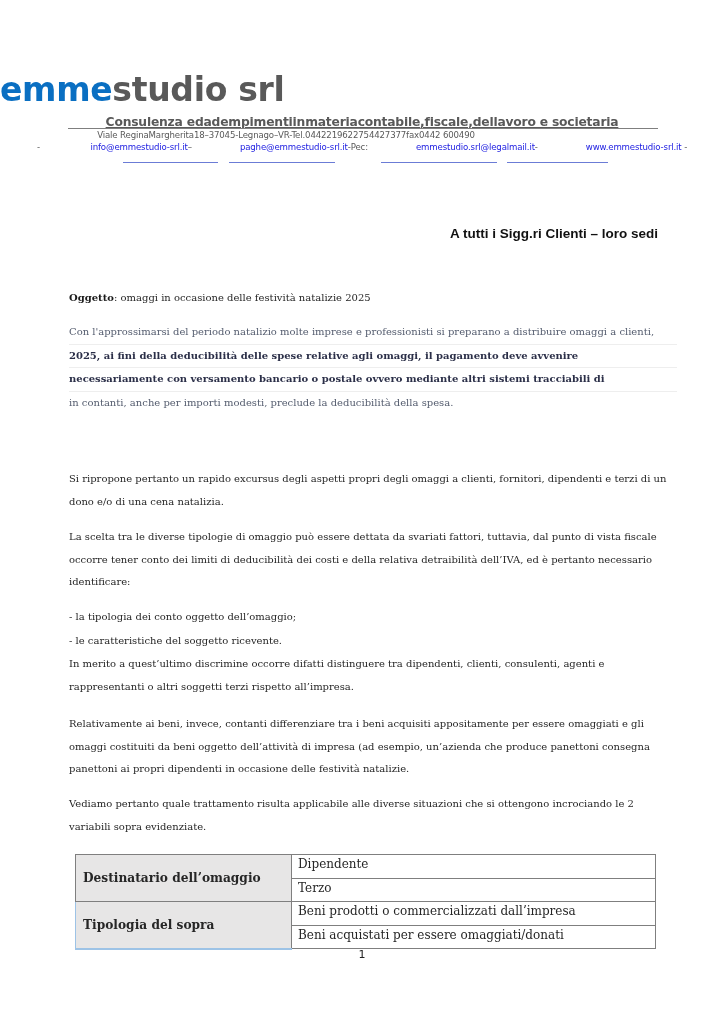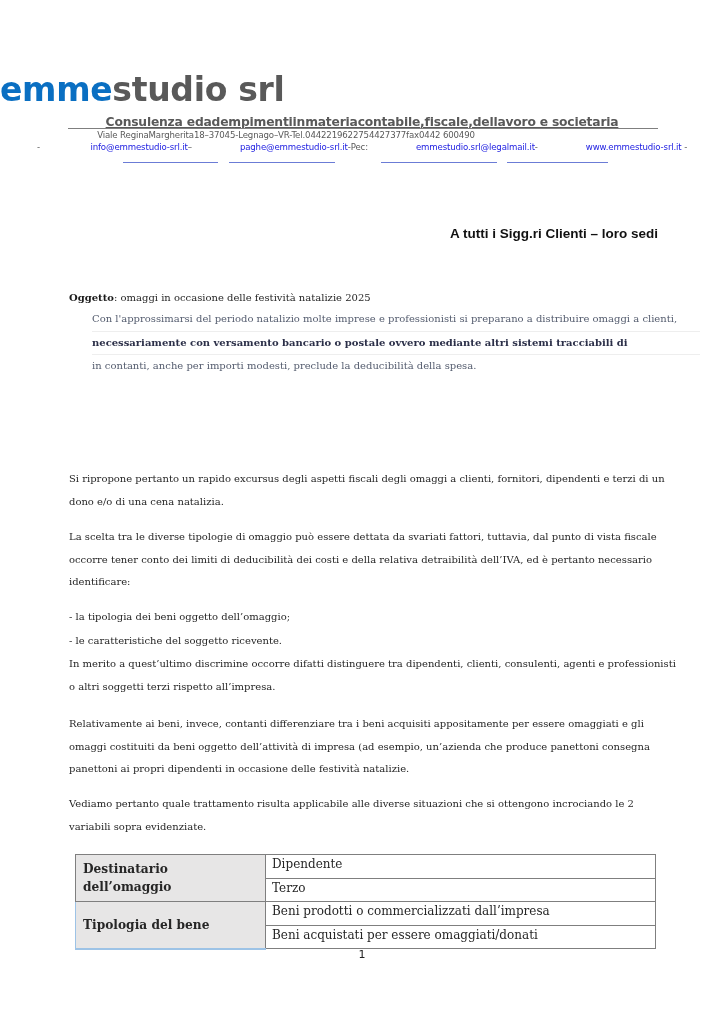--- a/index.html
+++ b/index.html
@@ -33,38 +33,38 @@
     .underline-bar { position: absolute; top: 162px; height: 1px; background: #6b7cd6; }
 
     .recipient {
       position: absolute; right: 66px; top: 226px;
       font-family: "Liberation Sans", sans-serif; font-weight: bold; font-size: 13.5px; color: #111;
     }
 
     .body-text { position: absolute; left: 69px; width: 608px; font-size: 10px; line-height: 22.5px; color: #262626; }
     .body-text b { color: #1a1a1a; }
     .p-subject { top: 287px; }
-    .p-intro { top: 308px; color: #545c6e; margin-left: 23px; }
+    .p-intro { top: 321px; color: #545c6e; }
     .p-intro .strong { color: #2b2f48; font-weight: bold; }
     .p-intro .line { display: block; border-bottom: 1px solid #eeeeee; }
     .p-excursus { top: 468px; }
     .p-scelta { top: 526px; }
     .p-list1 { top: 606px; }
     .p-list2 { top: 630px; }
     .p-merito { top: 653px; }
     .p-relativ { top: 713px; }
     .p-vediamo { top: 793px; }
 
     table.matrix {
       position: absolute; left: 75px; top: 854px; width: 581px; border-collapse: collapse;
       font-size: 12px; color: #262626;
     }
     table.matrix td { border: 1px solid #7f7f7f; height: 23.5px; padding: 0 6px; vertical-align: top; line-height: 18px; }
     table.matrix td.head {
-      background: #e7e6e6; width: 190px; font-weight: bold; vertical-align: middle; font-size: 12.2px;
+      background: #e7e6e6; width: 216px; font-weight: bold; vertical-align: middle; font-size: 12.2px;
       padding-left: 7px;
     }
     table.matrix td.head.blue-edge { border-left: 1px solid #9dc3e6; border-bottom: 2px solid #9dc3e6; }
     table.matrix tr.r4 td.val { border-bottom: 1px solid #7f7f7f; }
 
     .page-number {
       position: absolute; left: 0; width: 724px; top: 948px; text-align: center;
       font-family: "DejaVu Sans", sans-serif; font-size: 11px; color: #222;
     }
   </style>
@@ -82,43 +82,44 @@
   <div class="underline-bar" style="left:381px;width:116px;"></div>
   <div class="underline-bar" style="left:507px;width:101px;"></div>
 </div>
 
 <div class="recipient">A tutti i Sigg.ri Clienti – loro sedi</div>
 
 <div class="body-text p-subject"><b>Oggetto</b><span>: omaggi in occasione delle festività natalizie 2025</span></div>
 
 <div class="body-text p-intro">
   <span class="line">Con l'approssimarsi del periodo natalizio molte imprese e professionisti si preparano a distribuire omaggi a clienti,</span>
+  <span class="line strong">2025, ai fini della deducibilità delle spese relative agli omaggi, il pagamento deve avvenire</span>
   <span class="line strong">necessariamente con versamento bancario o postale ovvero mediante altri sistemi tracciabili di</span>
   <span class="line" style="border-bottom:none;">in contanti, anche per importi modesti, preclude la deducibilità della spesa.</span>
 </div>
 
-<div class="body-text p-excursus">Si ripropone pertanto un rapido excursus degli aspetti fiscali degli omaggi a clienti, fornitori, dipendenti e terzi di un dono e/o di una cena natalizia.</div>
+<div class="body-text p-excursus">Si ripropone pertanto un rapido excursus degli aspetti propri degli omaggi a clienti, fornitori, dipendenti e terzi di un dono e/o di una cena natalizia.</div>
 <div class="body-text p-scelta">La scelta tra le diverse tipologie di omaggio può essere dettata da svariati fattori, tuttavia, dal punto di vista fiscale occorre tener conto dei limiti di deducibilità dei costi e della relativa detraibilità dell’IVA, ed è pertanto necessario identificare:</div>
-<div class="body-text p-list1">- la tipologia dei beni oggetto dell’omaggio;</div>
+<div class="body-text p-list1">- la tipologia dei conto oggetto dell’omaggio;</div>
 <div class="body-text p-list2">- le caratteristiche del soggetto ricevente.</div>
-<div class="body-text p-merito">In merito a quest’ultimo discrimine occorre difatti distinguere tra dipendenti, clienti, consulenti, agenti e professionisti o altri soggetti terzi rispetto all’impresa.</div>
+<div class="body-text p-merito">In merito a quest’ultimo discrimine occorre difatti distinguere tra dipendenti, clienti, consulenti, agenti e rappresentanti o altri soggetti terzi rispetto all’impresa.</div>
 <div class="body-text p-relativ">Relativamente ai beni, invece, contanti differenziare tra i beni acquisiti appositamente per essere omaggiati e gli omaggi costituiti da beni oggetto dell’attività di impresa (ad esempio, un’azienda che produce panettoni consegna panettoni ai propri dipendenti in occasione delle festività natalizie.</div>
 <div class="body-text p-vediamo">Vediamo pertanto quale trattamento risulta applicabile alle diverse situazioni che si ottengono incrociando le 2 variabili sopra evidenziate.</div>
 
 <table class="matrix">
   <tbody>
       <tr>
     <td class="head" rowspan="2">Destinatario dell’omaggio</td>
     <td class="val">Dipendente</td>
   </tr>
   <tr>
     <td class="val">Terzo</td>
   </tr>
   <tr>
-    <td class="head blue-edge" rowspan="2">Tipologia del bene</td>
+    <td class="head blue-edge" rowspan="2">Tipologia del sopra</td>
     <td class="val">Beni prodotti o commercializzati dall’impresa</td>
   </tr>
   <tr class="r4">
     <td class="val">Beni acquistati per essere omaggiati/donati</td>
   </tr>
 </tbody>
   </table>
 
 <div class="page-number">1</div>
 

